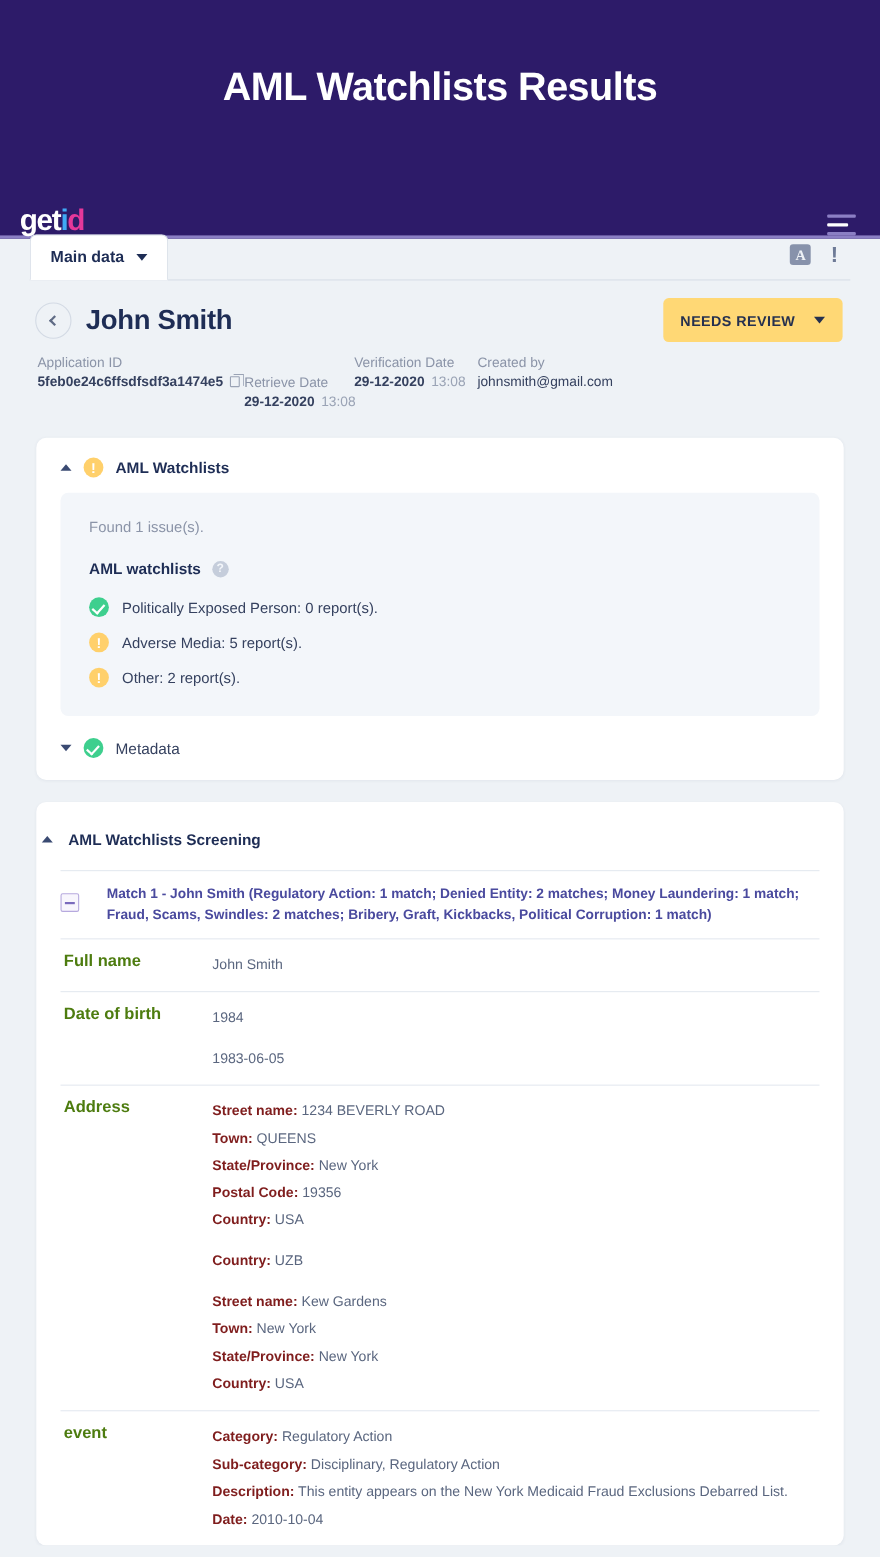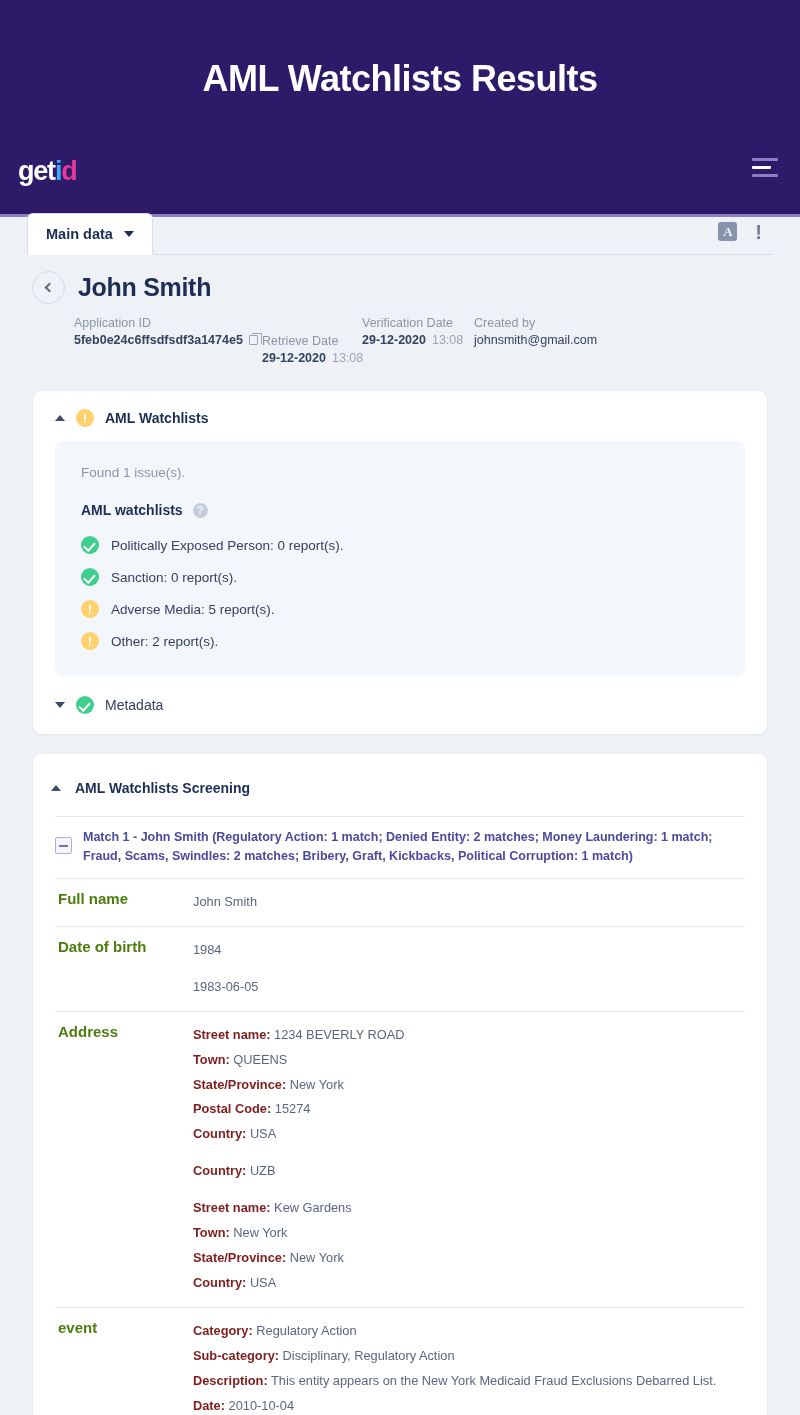--- a/index.html
+++ b/index.html
@@ -26,21 +26,21 @@
   .hero-title {
     color: #ffffff;
     font-size: 36px;
     font-weight: bold;
     letter-spacing: -0.5px;
     line-height: 1;
   }
   .navbar {
     height: 56px;
     display: flex;
-    align-items: flex-start;
+    align-items: flex-end;
     justify-content: space-between;
     padding: 0 22px 0 18px;
   }
   .logo {
     font-size: 27px;
     font-weight: bold;
     letter-spacing: -1.2px;
     line-height: 1;
   }
   .logo .g-get { color: #ffffff; }
@@ -225,21 +225,21 @@
   }
   .copy-icon::after {
     content: "";
     position: absolute;
     left: 2px; top: -3px;
     width: 9px; height: 10px;
     border: 1px solid #9aa3b5;
     border-bottom: none; border-left: none;
     border-radius: 1px;
   }
-  .mc-app { width: 188px; margin-left: 40px; }
+  .mc-app { width: 188px; }
   .mc-ret { width: 100px; margin-top: 18px; }
   .mc-ver { width: 112px; }
 
   
   .card {
     background: #ffffff;
     border-radius: 9px;
     margin: 20px 33px 0 33px;
     box-shadow: 0 1px 3px rgba(30,45,85,0.06);
   }
@@ -347,33 +347,33 @@
     align-items: center;
     gap: 11px;
     padding: 14px 22px 20px 22px;
   }
 
   
   .screen-head {
     display: flex;
     align-items: center;
     gap: 14px;
-    padding: 26px 22px 20px 18px;
+    padding: 26px 22px 20px 5px;
   }
   .screen-title {
     font-size: 14px;
     font-weight: bold;
     color: #1e2d55;
   }
   .divider { height: 1px; background: #e4e9f0; margin: 0 22px; }
 
   .match-head {
     display: flex;
     align-items: flex-start;
-    gap: 11px;
+    gap: 25px;
     padding: 11px 22px 11px 22px;
   }
   .minus-box {
     width: 17px; height: 17px;
     border: 1px solid #b6a9de;
     border-radius: 2px;
     background: #f8f6fd;
     position: relative;
     flex-shrink: 0;
     margin-top: 9px;
@@ -452,20 +452,24 @@
     </div>
   </div>
 
   <div class="title-row">
     <div class="title-left">
       <div class="back-btn">
         <span class="chev"></span>
       </div>
       <div class="page-title">John Smith</div>
     </div>
+    <div class="status-badge">
+      <span class="lbl">NEEDS REVIEW</span>
+      <span class="caret"></span>
+    </div>
   </div>
 
   <div class="meta-row">
     <div class="meta-col mc-app">
       <span class="meta-label">Application ID</span>
       <span class="meta-value">
         <span>5feb0e24c6ffsdfsdf3a1474e5</span>
         <span class="copy-icon"></span>
       </span>
     </div>
@@ -501,24 +505,20 @@
     <div class="inner-panel">
       <div class="found-text">Found 1 issue(s).</div>
       <div class="panel-subtitle">
         <span>AML watchlists</span>
         <span class="help-icon">?</span>
       </div>
 
       <div class="wl-item">
         <span class="icon-ok"></span>
         <span class="wl-text">Politically Exposed Person: 0 report(s).</span>
-      </div>
-      <div class="wl-item">
-        <span class="icon-ok"></span>
-        <span class="wl-text">Sanction: 0 report(s).</span>
       </div>
       <div class="wl-item">
         <span class="icon-warn">!</span>
         <span class="wl-text">Adverse Media: 5 report(s).</span>
       </div>
       <div class="wl-item">
         <span class="icon-warn">!</span>
         <span class="wl-text">Other: 2 report(s).</span>
       </div>
     </div>
@@ -562,21 +562,21 @@
             </div>
           </div>
         </div>
         <div class="kv-row">
           <div class="kv-key">Address</div>
           <div class="kv-val">
             <div class="grp">
               <div class="line"><span class="b">Street name:</span> <span>1234 BEVERLY ROAD</span></div>
               <div class="line"><span class="b">Town:</span> <span>QUEENS</span></div>
               <div class="line"><span class="b">State/Province:</span> <span>New York</span></div>
-              <div class="line"><span class="b">Postal Code:</span> <span>15274</span></div>
+              <div class="line"><span class="b">Postal Code:</span> <span>19356</span></div>
               <div class="line"><span class="b">Country:</span> <span>USA</span></div>
             </div>
             <div class="grp">
               <div class="line"><span class="b">Country:</span> <span>UZB</span></div>
             </div>
             <div class="grp">
               <div class="line"><span class="b">Street name:</span> <span>Kew Gardens</span></div>
               <div class="line"><span class="b">Town:</span> <span>New York</span></div>
               <div class="line"><span class="b">State/Province:</span> <span>New York</span></div>
               <div class="line"><span class="b">Country:</span> <span>USA</span></div>

